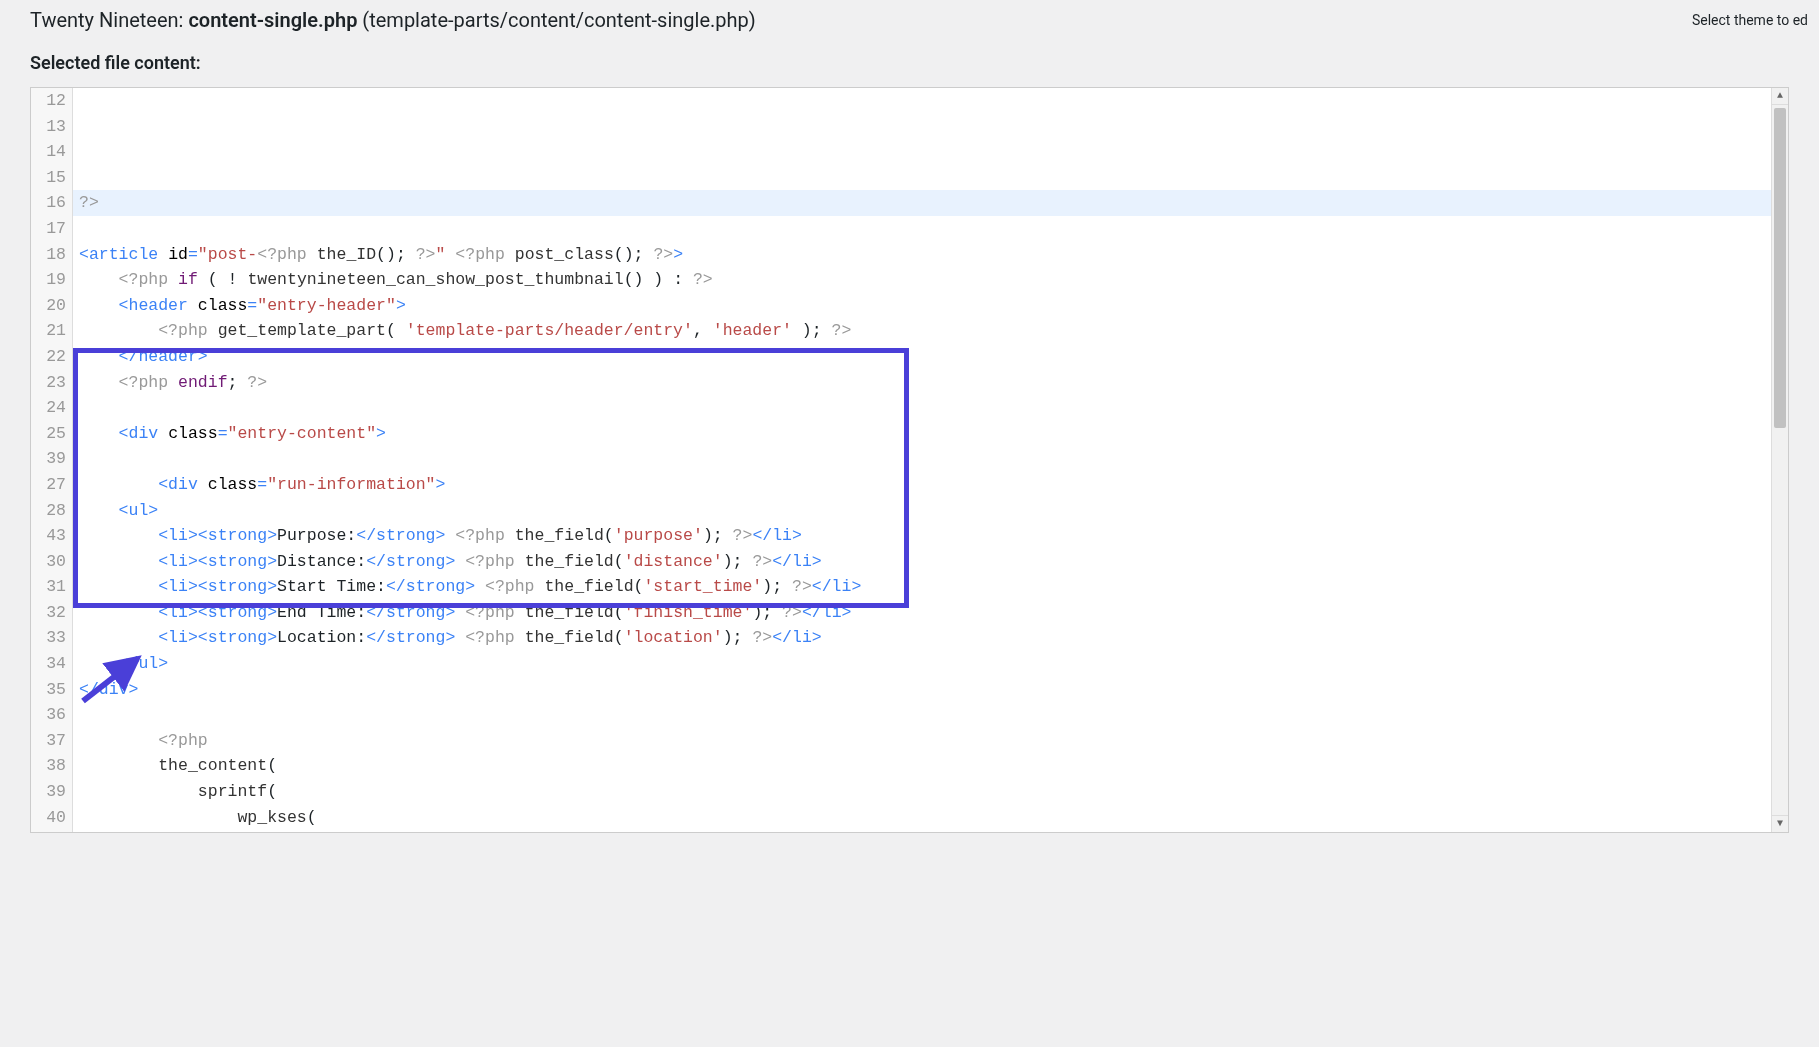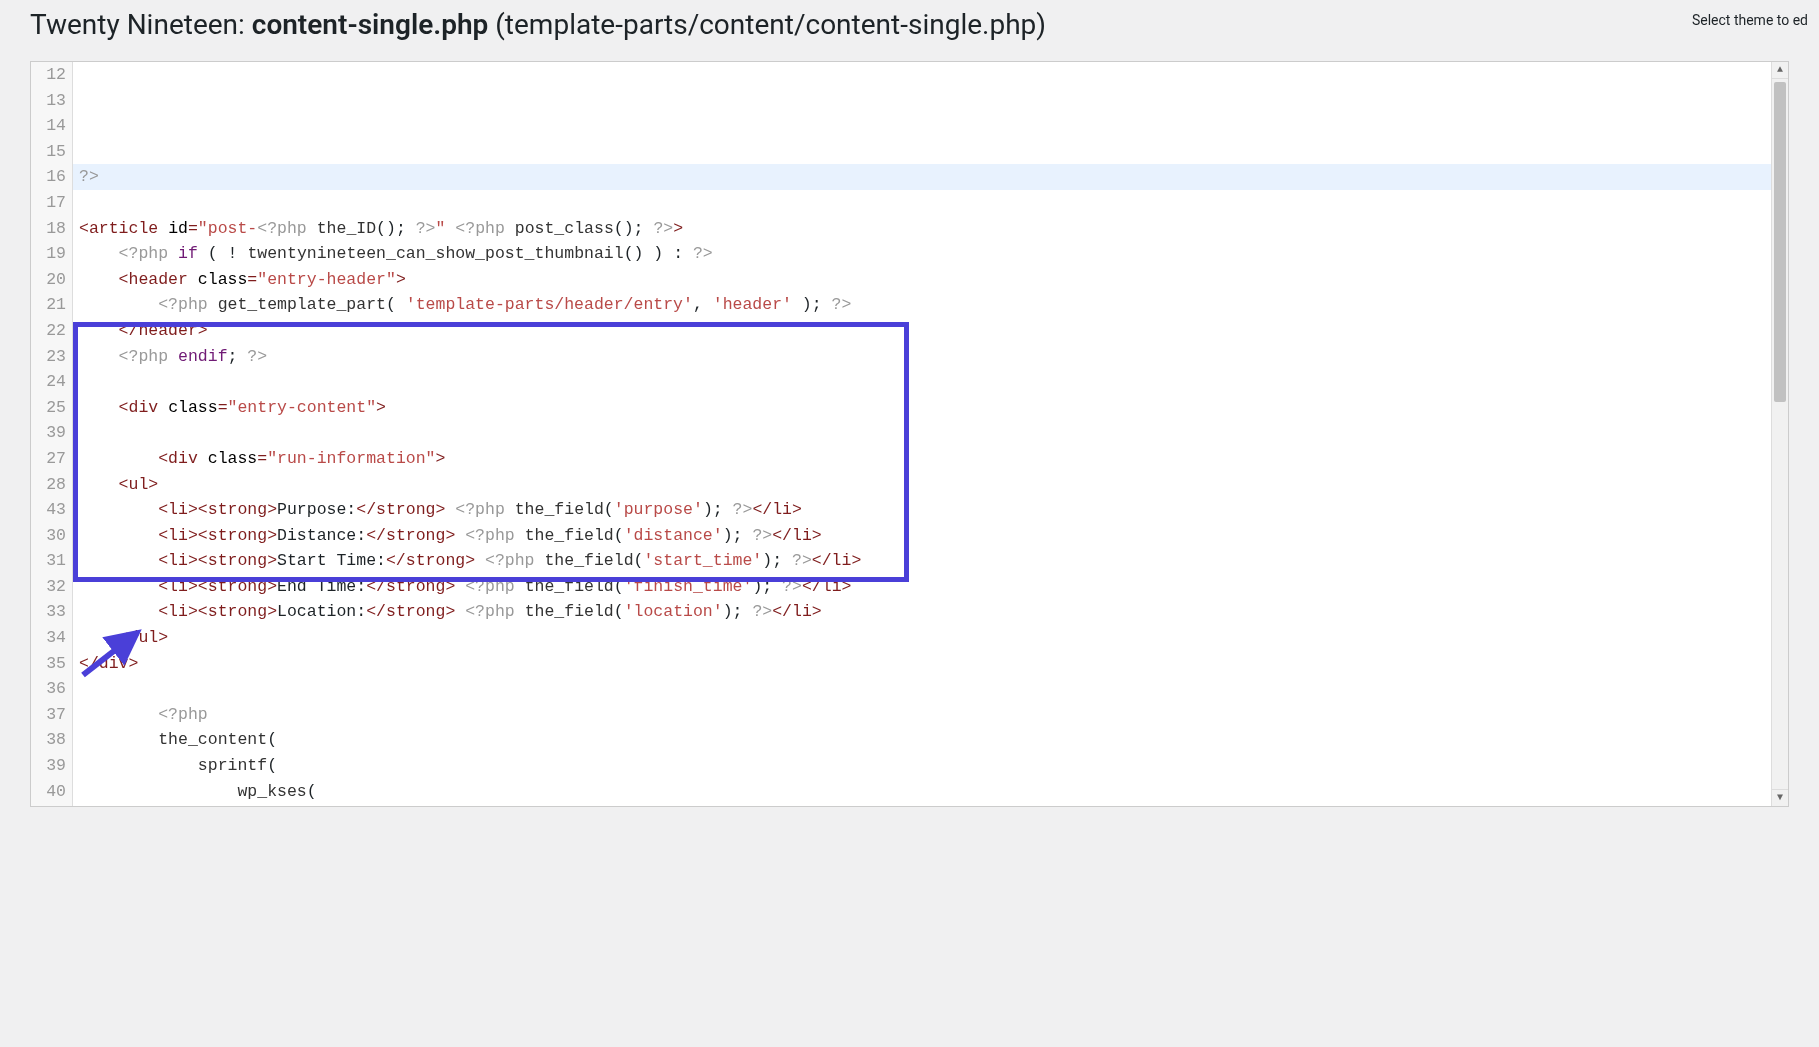--- a/index.html
+++ b/index.html
@@ -6,21 +6,21 @@
 body {
   font-family: -apple-system, BlinkMacSystemFont, "Segoe UI", Roboto, sans-serif;
   background: #f0f0f1;
   color: #1d2327;
   overflow: hidden;
 }
 .header-area {
   padding: 0 30px;
 }
 .page-title {
-  font-size: 28px;
+  font-size: 20px;
   font-weight: 400;
   margin: 8px 0 20px 0;
   color: #1d2327;
 }
 .page-title strong { font-weight: 600; }
 .theme-select {
   position: absolute;
   right: 11px;
   top: 12px;
   font-size: 14px;
@@ -62,21 +62,21 @@
   white-space: pre;
   overflow: hidden;
 }
 .code-line {
   height: 25.6px;
   padding-left: 6px;
 }
 .highlight-line {
   background: #e8f2fe;
 }
-.t-tag { color: #7f1d1d; }
+.t-tag { color: #3b82f6; }
 .t-attr { color: #000000; }
 .t-str { color: #b94a48; }
 .t-php { color: #999; }
 .t-kw { color: #701a75; }
 .t-fn { color: #333; }
 .highlight-box {
   position: absolute;
   border: 5px solid #4a3fd8;
   pointer-events: none;
   z-index: 10;
@@ -118,20 +118,21 @@
 }
 </style>
 </head>
 <body>
 
 <div class="header-area">
   <h1 class="page-title">
     <span>Twenty Nineteen: </span><strong>content-single.php</strong><span> (template-parts/content/content-single.php)</span>
   </h1>
   <div class="theme-select">Select theme to ed</div>
+  <div class="subtitle">Selected file content:</div>
 </div>
 
 <div class="editor-wrap">
   <div class="editor">
     <div class="gutter" id="gutter">
         <div>12</div>
         <div>13</div>
         <div>14</div>
         <div>15</div>
         <div>16</div>

